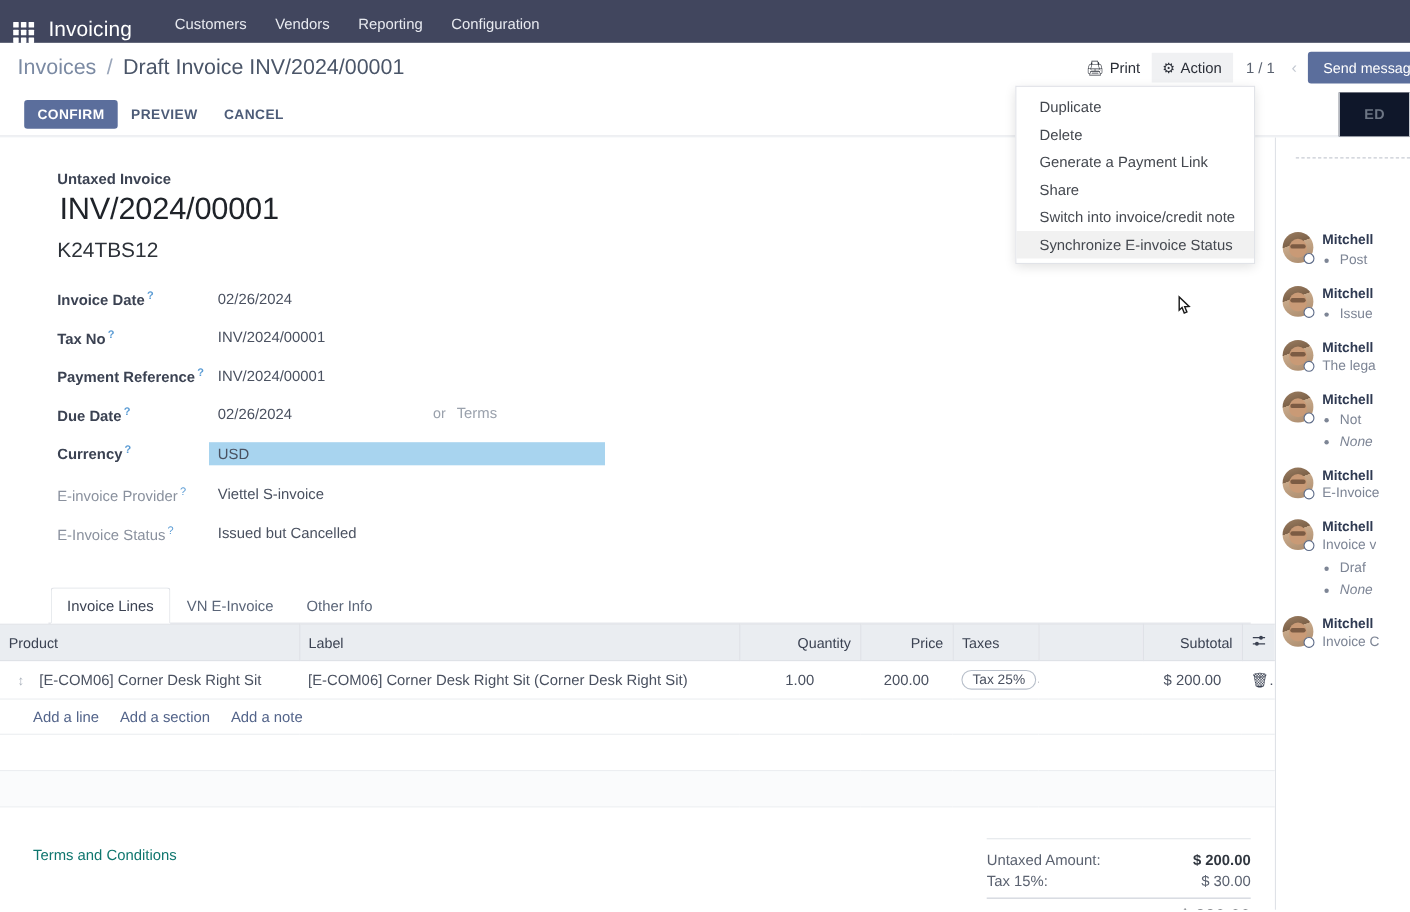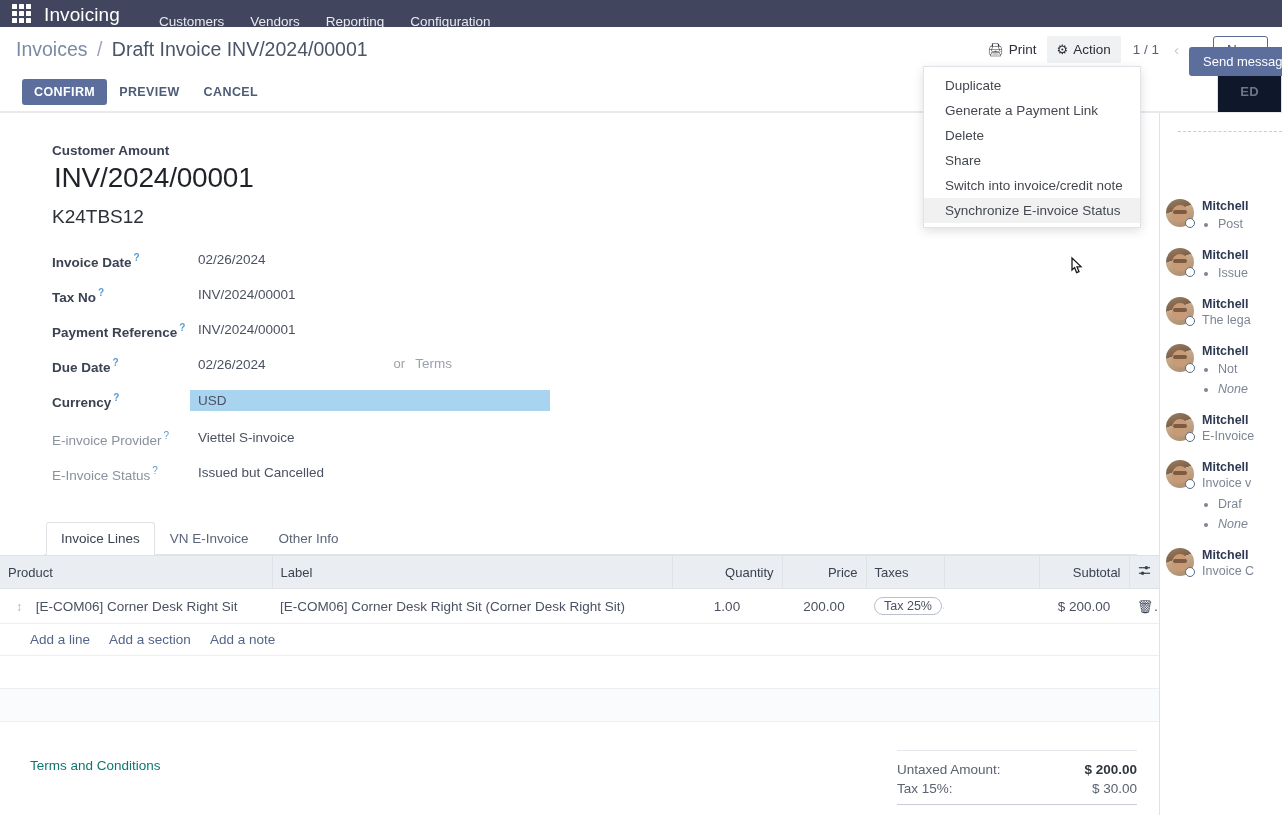--- a/index.html
+++ b/index.html
@@ -6,24 +6,24 @@
   html, body {
     width: 1282px; height: 829px;
     font-family: "Liberation Sans", sans-serif;
     background: #ffffff;
     overflow: hidden;
     color: #24292e;
   }
 
   
   .navbar {
-    height: 27px;
+    height: 39px;
     background: #41465e;
     display: flex;
-    align-items: flex-start;
+    align-items: flex-end;
     padding: 4px 0 0 12px;
     color: #ffffff;
   }
   .apps-grid {
     width: 19px; height: 19px;
     display: grid;
     grid-template-columns: repeat(3, 1fr);
     grid-template-rows: repeat(3, 1fr);
     gap: 2px;
     margin-right: 13px;
@@ -520,40 +520,40 @@
     <button class="btn-primary">CONFIRM</button>
     <button class="btn-link">PREVIEW</button>
     <button class="btn-link">CANCEL</button>
     <div class="statusbar">
       <div class="status-pill">ED</div>
     </div>
   </div>
 
   <div class="dropdown-menu">
     <div class="mi">Duplicate</div>
+    <div class="mi">Delete</div>
     <div class="mi">Generate a Payment Link</div>
-    <div class="mi">Delete</div>
     <div class="mi">Share</div>
     <div class="mi">Switch into invoice/credit note</div>
     <div class="mi hl">Synchronize E-invoice Status</div>
   </div>
 
   <div class="cursor-ptr">
     <svg width="20" height="24" viewBox="0 0 20 24">
       <path d="M4 3 L4 15 L6.6 12.6 L8.6 17.6 L11 16.6 L9 11.8 L13 11.6 Z" fill="#ffffff" stroke="#1a1a1a" stroke-width="1.3"></path>
     </svg>
   </div>
 </div>
 
 <div class="workspace">
 
   <div class="form-pane">
     <div class="sheet">
 
-      <div class="doc-subtitle">Customer Amount</div>
+      <div class="doc-subtitle">Untaxed Invoice</div>
       <div class="doc-title">INV/2024/00001</div>
       <div class="doc-ref">K24TBS12</div>
 
       <div class="fields-grid">
 
 
         <div class="col-right">
 
           <div class="field-row">
             <div class="field-label">

